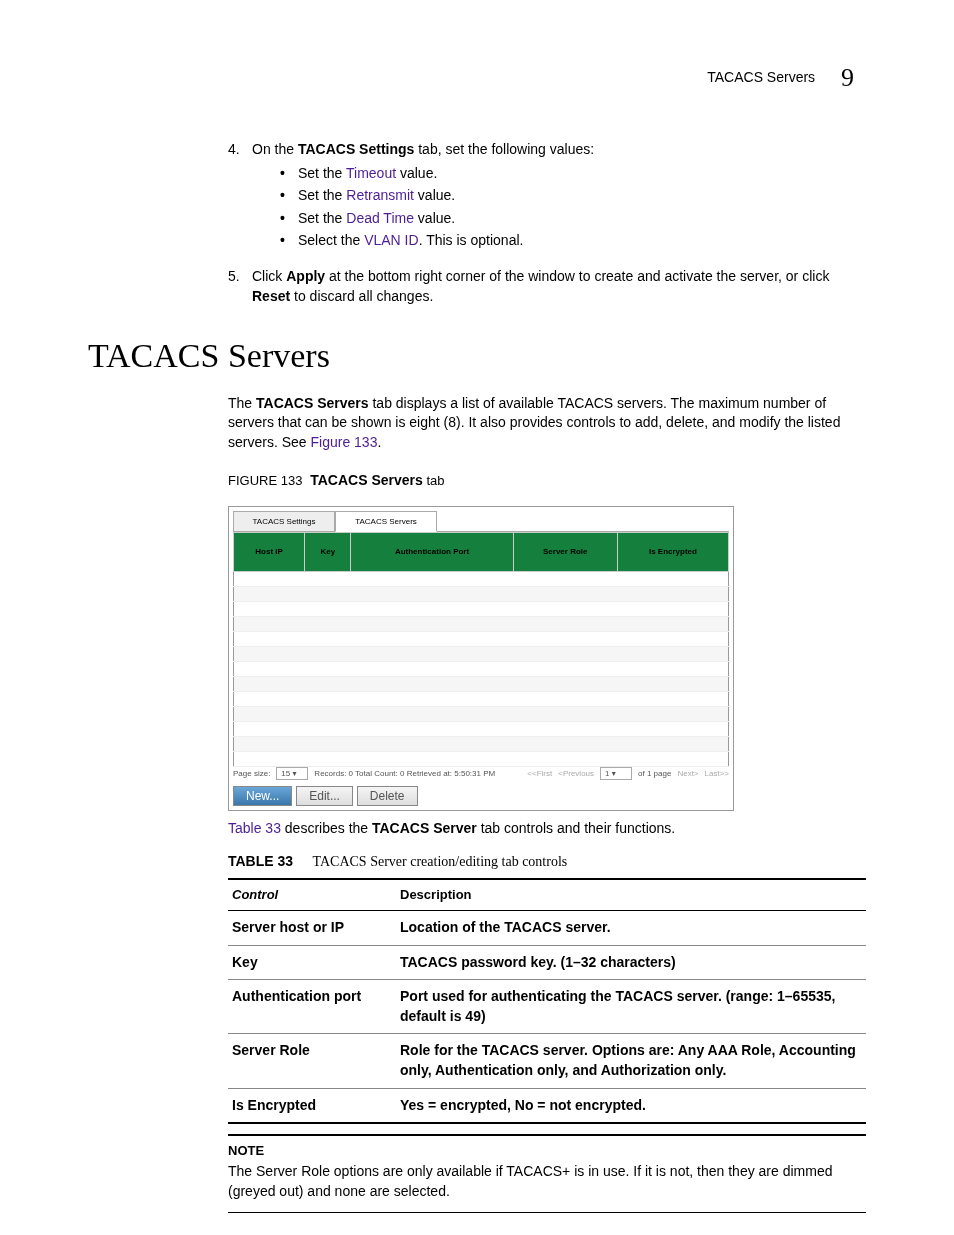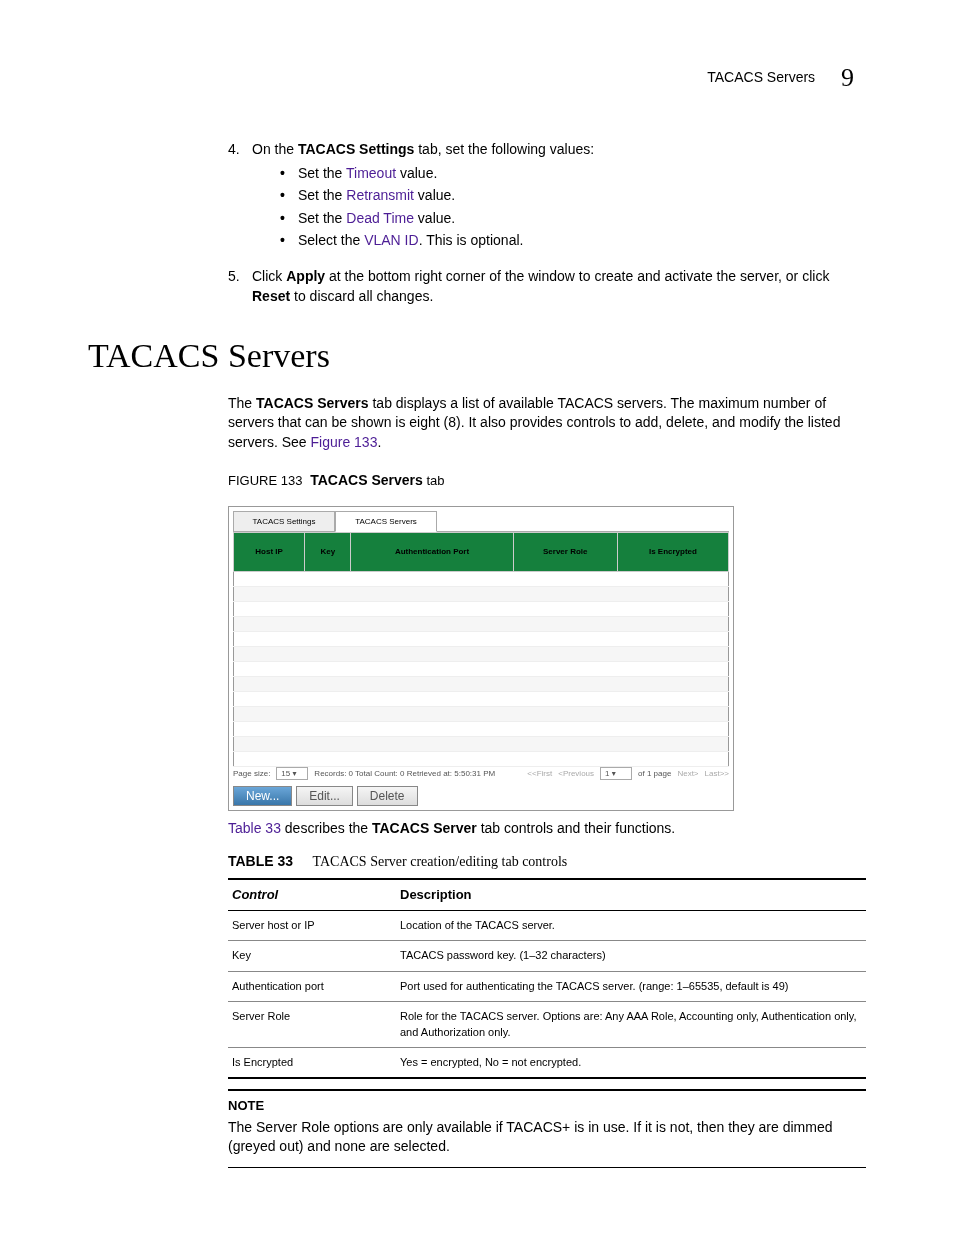--- a/index.html
+++ b/index.html
@@ -30,21 +30,21 @@
   .fig-table td{border-bottom:1px solid #eee;height:12px;}
   .fig-table tr:nth-child(even) td{background:#f6f6f6;}
   .fig-pager{font-size:8px;display:flex;align-items:center;gap:6px;color:#555;}
   .fig-pager .sp{flex:1;}
   .fig-btns{margin-top:6px;}
   .fig-btn{font-size:12px;padding:2px 12px;border:1px solid #888;background:linear-gradient(#f5f5f5,#ddd);color:#555;}
   .fig-btn.primary{background:linear-gradient(#6aa6d8,#3a77aa);color:#fff;}
   .mini-input{border:1px solid #aaa;padding:0 4px;background:#fff;font-size:8px;display:inline-block;width:22px;}
   table.doc-table{border-collapse:collapse;width:100%;margin-top:6px;}
   table.doc-table th{text-align:left;border-top:2px solid #000;border-bottom:1px solid #000;padding:6px 4px;font-weight:bold;font-size:13px;}
-  table.doc-table td{border-bottom:1px solid #888;padding:7px 4px;vertical-align:top;font-size:11px;}
+  table.doc-table td{border-bottom:1px solid #888;padding:7px 4px;vertical-align:top;font-size:14px;font-weight:bold;}
   table.doc-table tr.last td{border-bottom:2px solid #000;}
   .tbl-caption{margin-top:14px;}
   .note-block{margin-top:10px;border-top:2px solid #000;border-bottom:1px solid #000;padding:6px 0 10px 0;}
   .note-title{font-weight:bold;font-size:13px;margin-bottom:2px;}
   .dim{color:#aaa;}
 </style>
 </head>
 <body>
 
 <div class="page">

